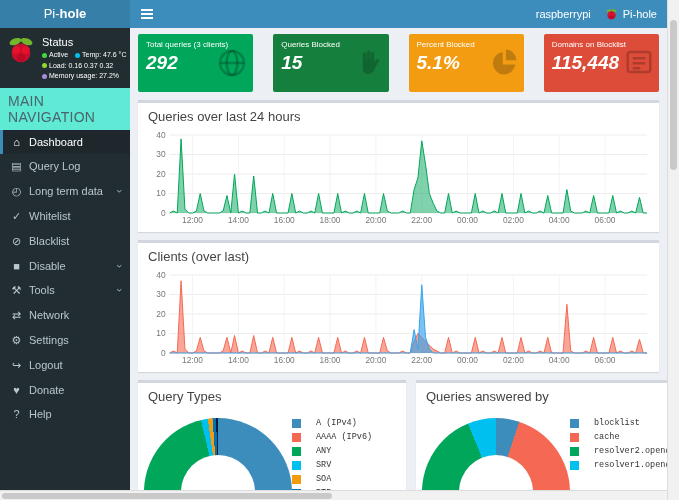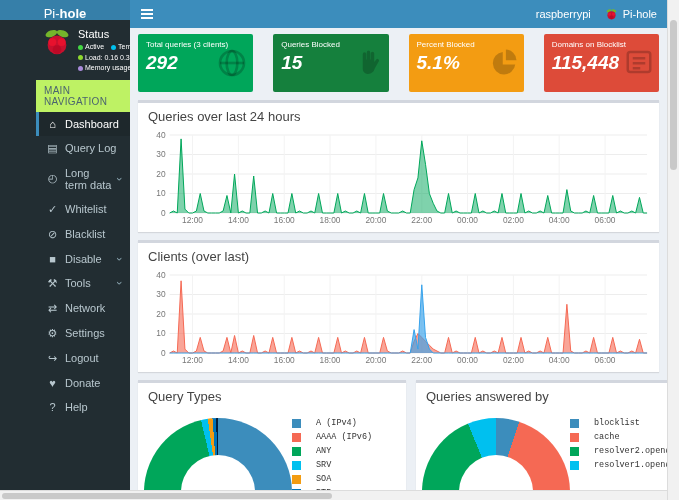--- a/index.html
+++ b/index.html
@@ -11,30 +11,30 @@
   .header { position:absolute; top:0; left:0; right:0; height:28px; background:#3c8dbc; display:flex; }
   .logo { width:130px; background:#367fa9; color:#fff; font-size:13px; line-height:28px; text-align:center; flex:none; }
   .logo b { font-weight:bold; }
   .navbar { flex:1; display:flex; align-items:center; color:#ffffff; }
   .hamb { padding:0 11px; height:28px; display:flex; flex-direction:column; justify-content:center; gap:2px; cursor:pointer; }
   .hamb i { display:block; width:12px; height:2px; background:#fff; }
   .nav-right { margin-left:auto; display:flex; align-items:center; gap:14px; padding-right:10px; font-size:11px; }
   .nav-app { display:flex; align-items:center; gap:5px; }
 
   
-  .sidebar { position:absolute; top:20px; left:0; width:130px; bottom:0; background:#222d32;padding-left:36px; }
+  .sidebar { position:absolute; top:28px; left:0; width:130px; bottom:0; background:#222d32; }
   .status-panel { display:flex; gap:6px; padding:8px 6px 6px; }
   .berry-lg { flex:none; }
   .status-info { color:#fff; }
   .status-title { font-size:11px; margin-bottom:2px; }
   .status-entries { width:90px; font-size:7px; line-height:1.5; }
   .st-entry { display:inline-block; margin-right:5px; white-space:nowrap; }
   .st-entry:nth-child(3), .st-entry:nth-child(4) { display:block; }
   .dot { display:inline-block; width:5px; height:5px; border-radius:50%; margin-right:2px; vertical-align:middle; }
-  .nav-header { background:#bef264; color:#4b646f; font-size:10px; padding:5px 8px; letter-spacing:.3px; }
+  .nav-header { background:#5eead4; color:#4b646f; font-size:14px; padding:5px 8px; letter-spacing:.3px; }
   .menu-item { display:flex; align-items:center; gap:6px; padding:6px 8px 6px 7px; color:#b8c7ce;
     font-size:11px; border-left:3px solid transparent; cursor:pointer; }
   .menu-item.active { background:#1e282c; color:#fff; border-left-color:#3c8dbc; }
   .menu-icon { width:13px; text-align:center; font-size:11px; flex:none; }
   .chev { margin-left:auto; font-size:11px; transform:rotate(90deg); color:#8aa4af; }
 
   
   .main { position:absolute; top:28px; left:130px; right:0; bottom:0; background:#ecf0f5; padding:6px 8px; overflow:hidden; }
   .cards { display:flex; gap:20px; }
   .card { flex:1; height:58px; border-radius:2px; color:#fff; position:relative; padding:6px 8px; overflow:hidden; }

